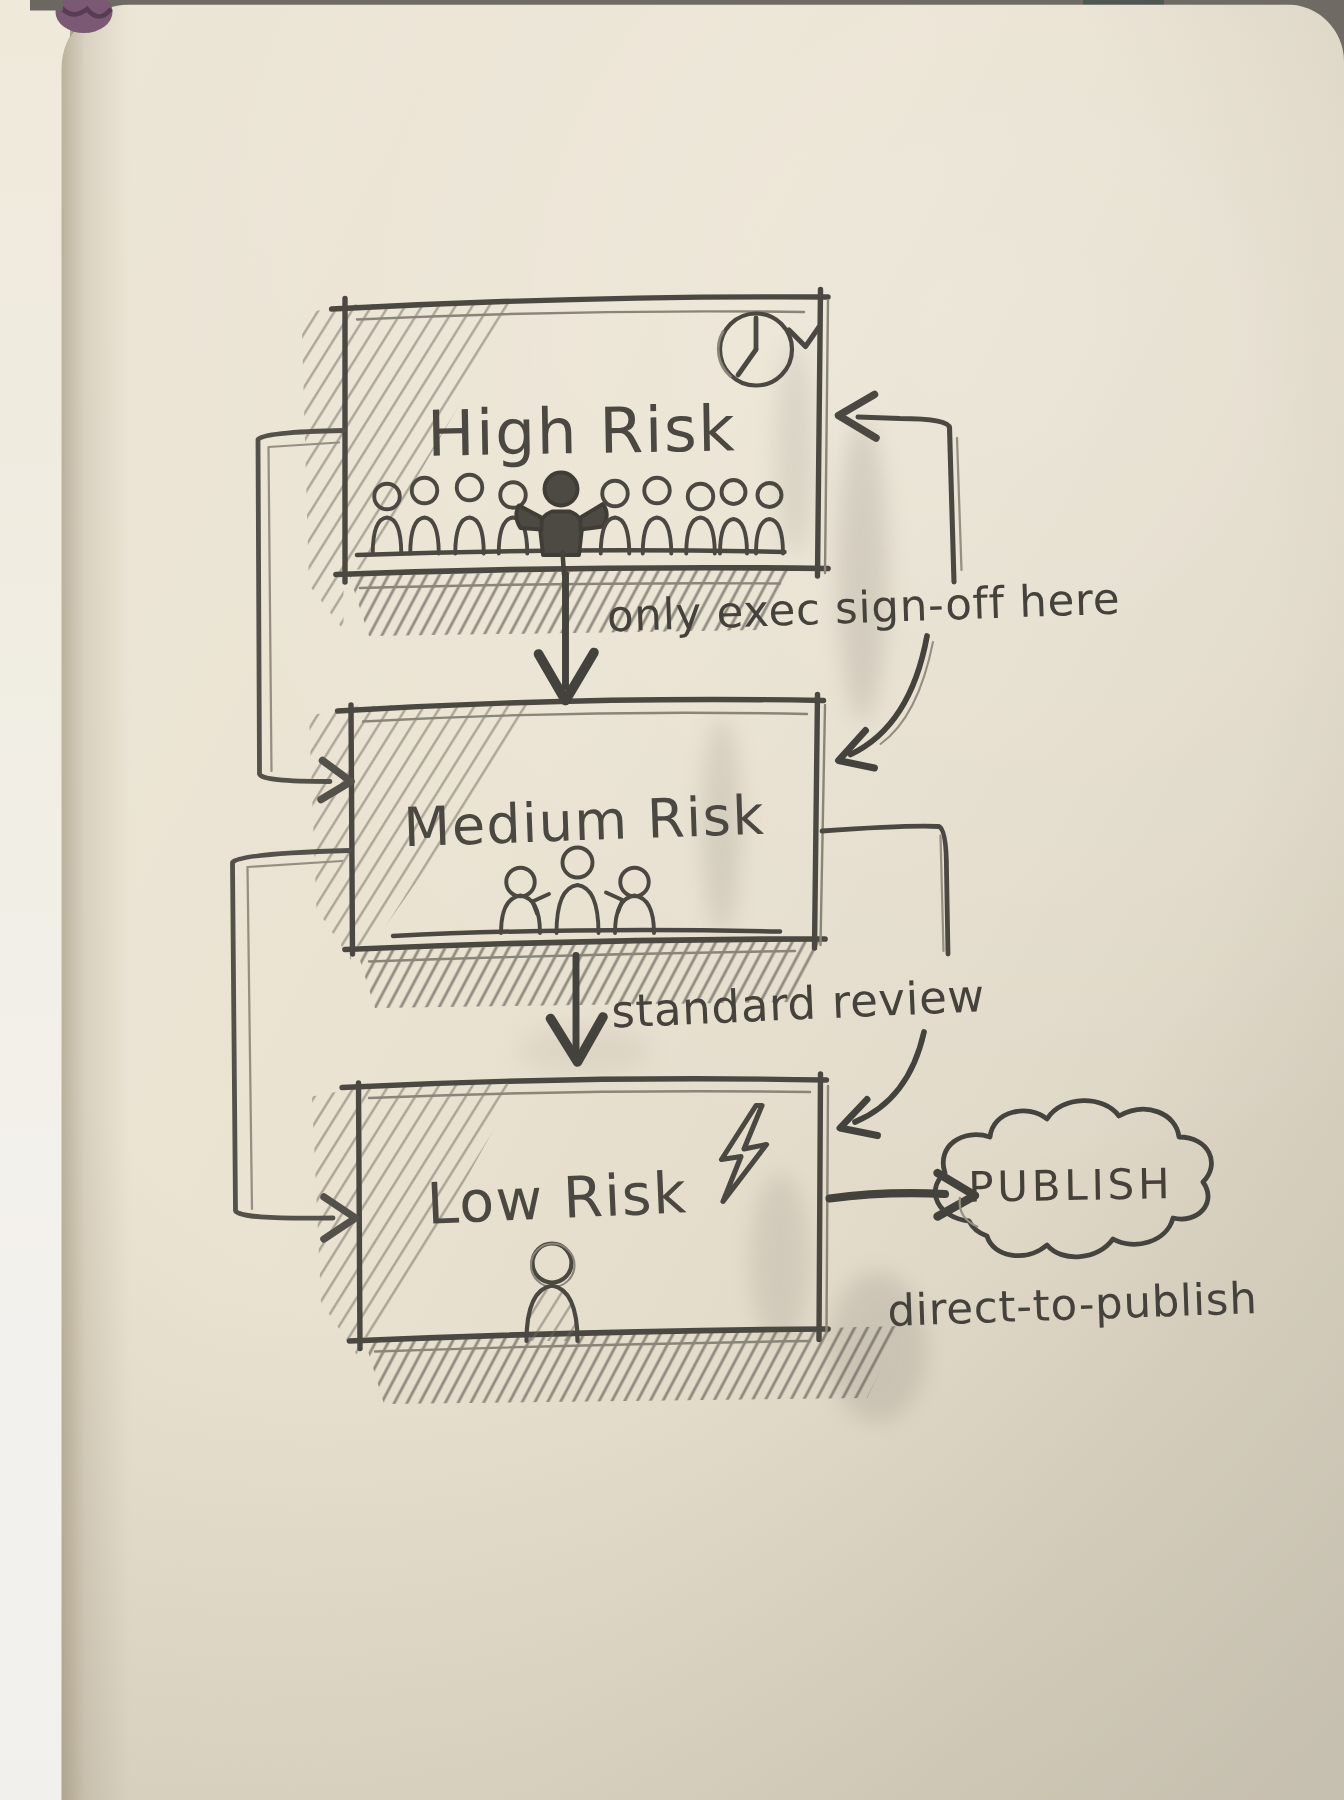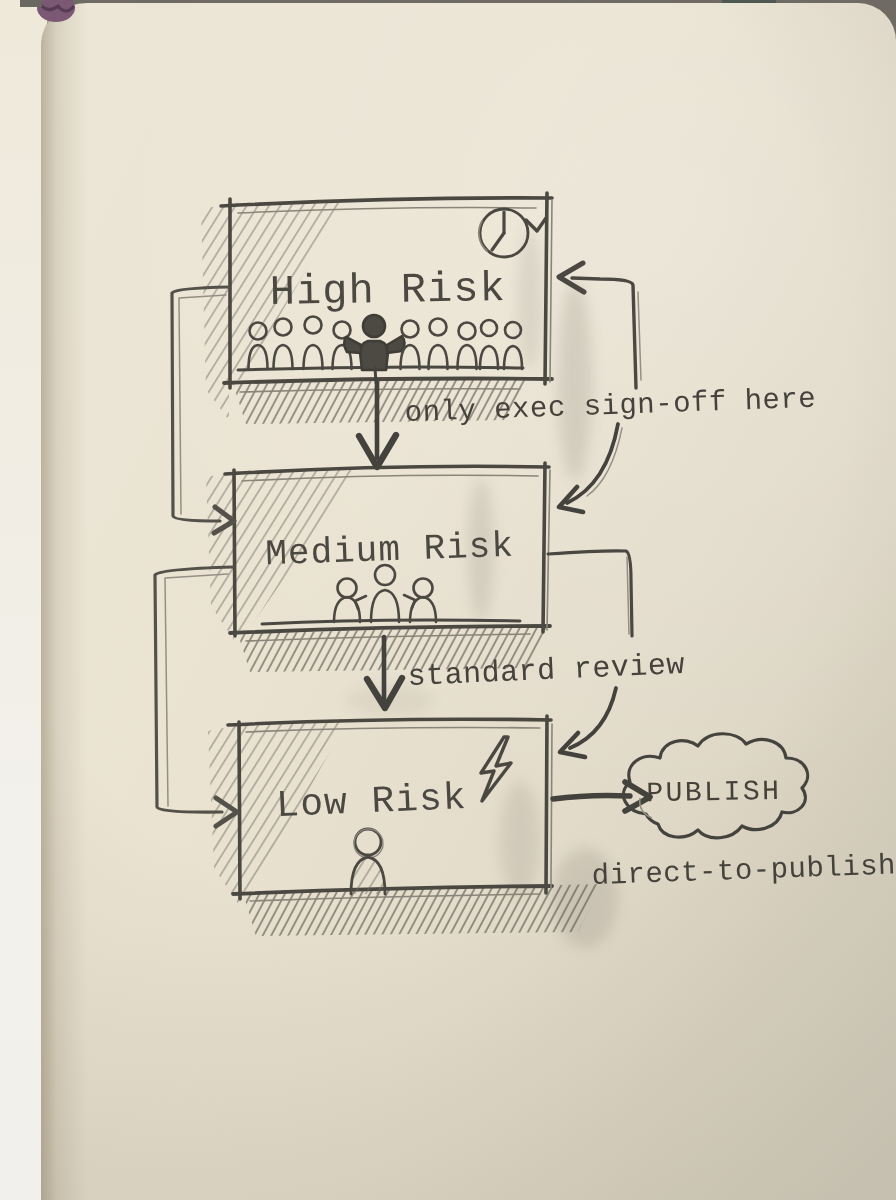--- a/index.html
+++ b/index.html
@@ -1,17 +1,17 @@
 <!DOCTYPE html>
 <html><head>
 <meta charset="utf-8">
 <style>
   html,body{margin:0;padding:0;}
   body{width:896px;height:1200px;overflow:hidden;background:#6f6b64;font-family:"DejaVu Sans",sans-serif;}
-  #stage{position:relative;width:776px;height:1200px;font-family:Liberation Mono, monospace;}
+  #stage{position:relative;width:776px;height:1200px;}
   .corner-bg{position:absolute;right:0;top:0;width:54px;height:60px;background:#4e5852;}
   .facing-page{position:absolute;left:0;top:0;width:47px;height:1200px;
     background:linear-gradient(180deg,#efe9da 0%,#f0ece1 30%,#f3f1ec 70%,#f1f0ec 100%);
     border-right:2px solid #b3a88f;}
   .page{position:absolute;left:41px;top:3px;width:855px;height:1197px;
     border-radius:46px 38px 0 0 / 42px 38px 0 0;
     background:
       radial-gradient(120% 90% at 72% 18%, rgba(255,255,255,0.20) 0%, rgba(255,255,255,0) 55%),
       linear-gradient(118deg,#ece6d7 0%,#eae3d2 38%,#e3dccb 62%,#dbd4c3 82%,#d6d1c2 100%);
   }

